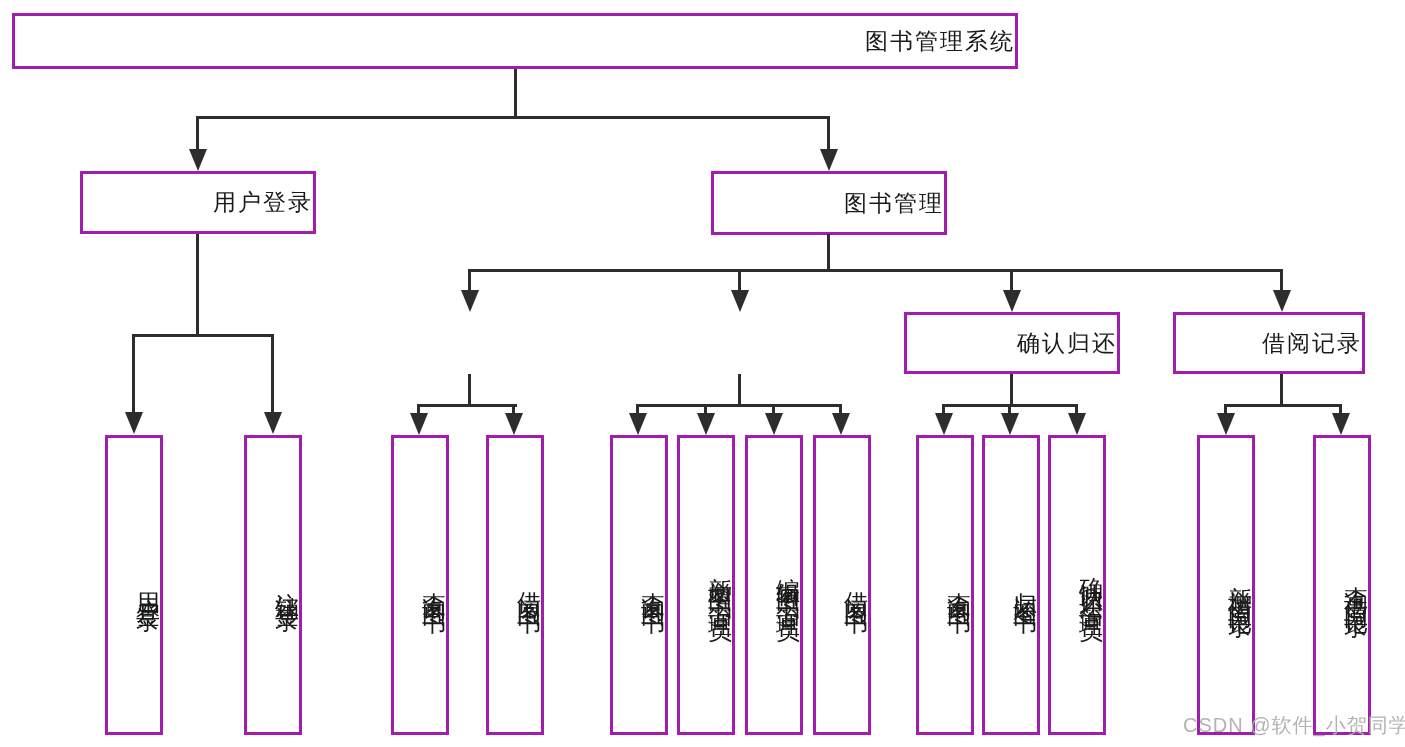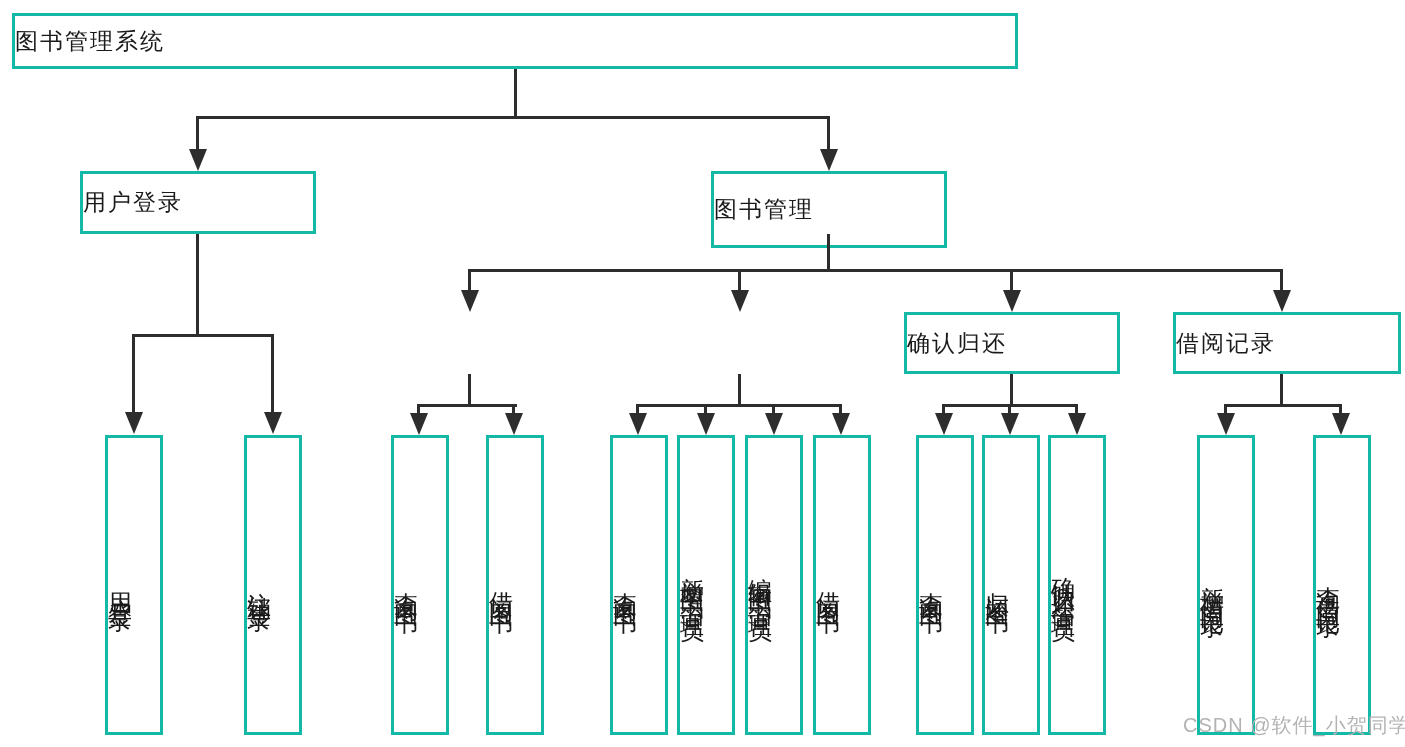--- a/index.html
+++ b/index.html
@@ -2,22 +2,22 @@
 <html><head>
 <meta charset="utf-8">
 <style>
   html,body{margin:0;padding:0;background:#ffffff;}
   .stage{
     position:relative;width:1405px;height:747px;background:#ffffff;overflow:hidden;
     font-family:"Liberation Sans","DejaVu Sans",sans-serif;
   }
   .node{
     position:absolute;box-sizing:border-box;background:#ffffff;
-    border:3px solid #14b8a6;color:#1a1a1a;
-    display:flex;align-items:center;justify-content:flex-start;
+    border:3px solid #a21caf;color:#1a1a1a;
+    display:flex;align-items:center;justify-content:flex-end;
   }
   .node.h span{font-size:23px;letter-spacing:2px;white-space:nowrap;}
   .node.v span{
     writing-mode:vertical-rl;text-orientation:mixed;
     font-size:24px;letter-spacing:6px;line-height:1;white-space:nowrap;
   }
   .hl{position:absolute;height:3px;background:#2d2d2d;}
   .vl{position:absolute;width:3px;background:#2d2d2d;}
   .ar{
     position:absolute;width:0;height:0;
@@ -41,21 +41,21 @@
   <i class="vl" style="left:514px;top:69px;height:49px"></i>
   <i class="hl" style="left:196px;top:116px;width:634px"></i>
   <i class="vl" style="left:196px;top:116px;height:36px"></i>
   <i class="ar" style="left:189px;top:149px"></i>
   <i class="vl" style="left:827px;top:116px;height:36px"></i>
   <i class="ar" style="left:820px;top:149px"></i>
 
   <div class="node h" style="left:80px;top:171px;width:236px;height:63px">
     <span>用户登录</span>
   </div>
-  <div class="node h" style="left:711px;top:171px;width:236px;height:77px">
+  <div class="node h" style="left:711px;top:171px;width:236px;height:64px">
     <span>图书管理</span>
   </div>
 
   <i class="vl" style="left:196px;top:234px;height:103px"></i>
   <i class="hl" style="left:132px;top:334px;width:142px"></i>
   <i class="vl" style="left:132px;top:334px;height:79px"></i>
   <i class="ar" style="left:125px;top:412px"></i>
   <i class="vl" style="left:271px;top:334px;height:79px"></i>
   <i class="ar" style="left:264px;top:412px"></i>
 
@@ -66,21 +66,21 @@
   <i class="vl" style="left:738px;top:269px;height:23px"></i>
   <i class="ar" style="left:731px;top:290px"></i>
   <i class="vl" style="left:1010px;top:269px;height:23px"></i>
   <i class="ar" style="left:1003px;top:290px"></i>
   <i class="vl" style="left:1280px;top:269px;height:23px"></i>
   <i class="ar" style="left:1273px;top:290px"></i>
 
   <div class="node h" style="left:904px;top:312px;width:216px;height:62px">
     <span>确认归还</span>
   </div>
-  <div class="node h" style="left:1173px;top:312px;width:228px;height:62px">
+  <div class="node h" style="left:1173px;top:312px;width:192px;height:62px">
     <span>借阅记录</span>
   </div>
 
   <i class="vl" style="left:468px;top:374px;height:33px"></i>
   <i class="hl" style="left:417px;top:404px;width:100px"></i>
   <i class="vl" style="left:417px;top:404px;height:11px"></i>
   <i class="ar" style="left:410px;top:413px"></i>
   <i class="vl" style="left:512px;top:404px;height:11px"></i>
   <i class="ar" style="left:505px;top:413px"></i>
 

